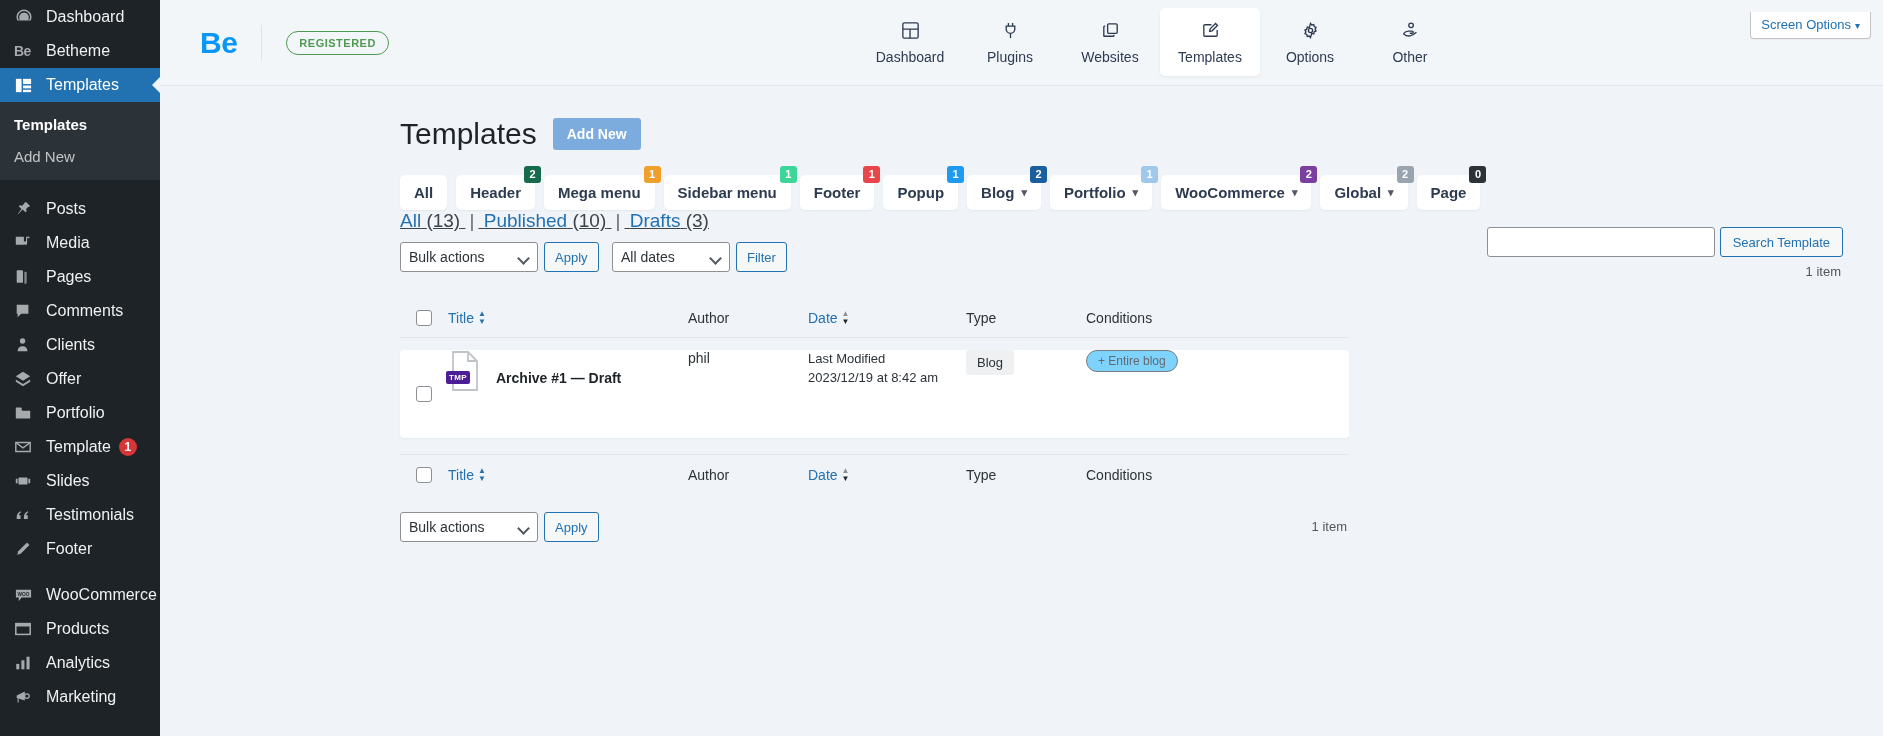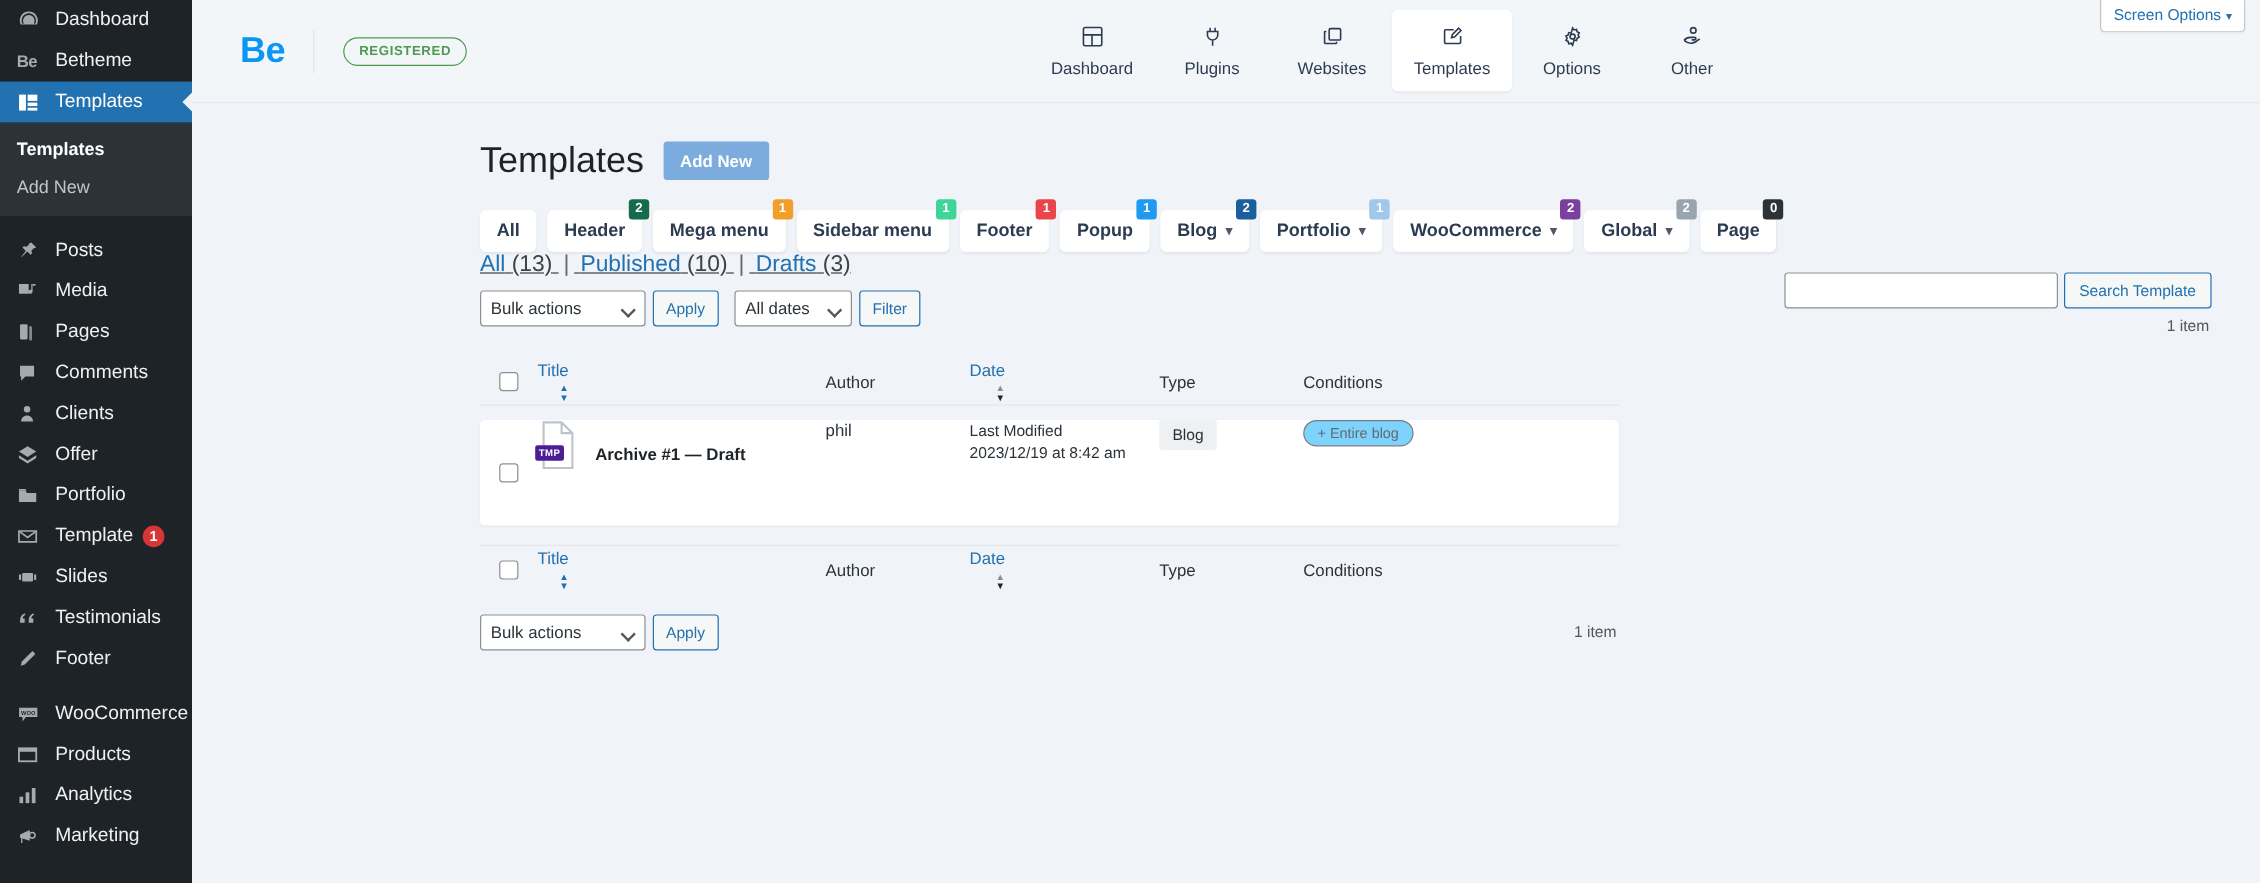--- a/index.html
+++ b/index.html
@@ -74,21 +74,21 @@
   
   #wrap {
     position:absolute; left:160px; top:0;
     width:1723px; height:736px;
     background:#f0f3f7;
     overflow:hidden;
   }
 
   
   #screen-meta-links {
-    position:absolute; right:12px; top:0;
+    position:absolute; right:12px; top:12px;
     z-index:20;
   }
   #screen-options-btn {
     background:#fff;
     border:1px solid #c3c4c7;
     border-top:none;
     border-radius:0 0 4px 4px;
     padding:5px 10px 6px;
     font-size:13px;
     color:#2271b1;
@@ -269,21 +269,21 @@
     border-bottom:1px solid #e3e6ea;
     font-size:14px;
   }
   .tfoot-row { border-bottom:none; border-top:1px solid #e3e6ea; }
   .col-cb { width:48px; flex:0 0 48px; display:flex; align-items:center; justify-content:center; }
   .col-title { width:240px; flex:0 0 240px; }
   .col-author { width:120px; flex:0 0 120px; }
   .col-date { width:158px; flex:0 0 158px; }
   .col-type { width:120px; flex:0 0 120px; }
   .col-cond { flex:1 1 auto; }
-  .th-link { color:#2271b1; text-decoration:none; cursor:pointer; display:inline-flex; align-items:flex-end; gap:4px;flex-direction:column; }
+  .th-link { color:#2271b1; text-decoration:none; cursor:pointer; display:inline-flex; align-items:center; gap:4px; }
   .th-plain { color:#2c3338; }
   .sort-ind { display:inline-flex; flex-direction:column; line-height:0; gap:1px; }
   .sort-ind i { font-style:normal; font-size:8px; line-height:7px; }
   .cb-box {
     width:16px; height:16px;
     border:1px solid #8c8f94;
     border-radius:3px;
     background:#fff;
     cursor:pointer;
   }
@@ -674,21 +674,21 @@
       <div id="bulk-top">
         <span class="select-wrap">
           <select class="wp-select" style="width:138px">
             <option>Bulk actions</option>
           </select>
         </span>
         <button class="wp-button">Apply</button>
       </div>
       <div id="date-filter">
         <span class="select-wrap">
-          <select class="wp-select" style="width:98px">
+          <select class="wp-select" style="width:118px">
             <option>All dates</option>
           </select>
         </span>
         <button class="wp-button">Filter</button>
       </div>
       <div id="search-box">
         <input id="search-input" type="search" value="" placeholder="" style="">
         <button class="wp-button" style="padding:0 12px;font-size:13px">Search Template</button>
       </div>
       <div id="displaying-num">1 item</div>

